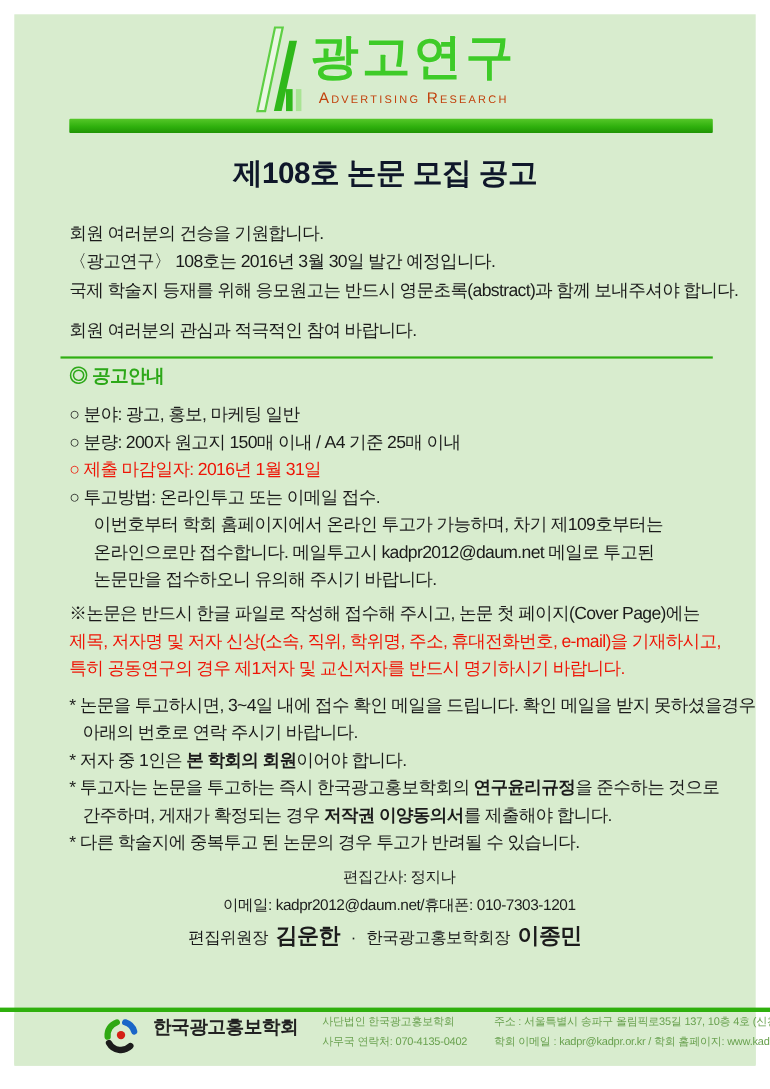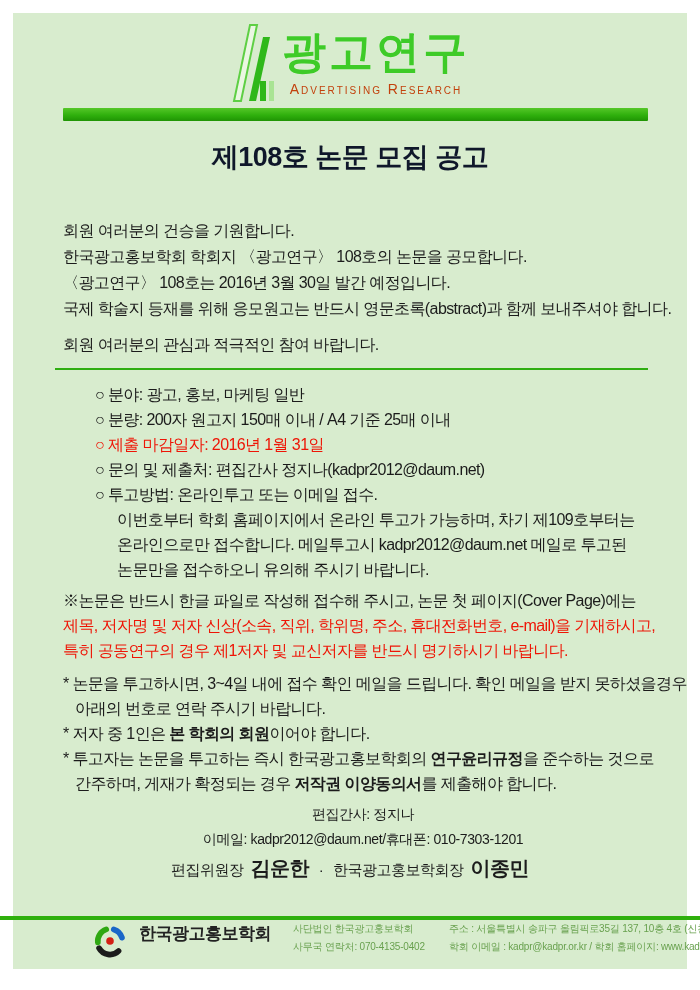--- a/index.html
+++ b/index.html
@@ -38,30 +38,30 @@
   }
   
   .doc-title {
     margin-top:20px; text-align:center;
     font-size:27px; font-weight:700; color:#0f172a;
     line-height:33px; letter-spacing:-0.5px; white-space:nowrap;
   }
   
   .content { padding:0 24px 0 50px; font-size:16px; letter-spacing:-0.6px; }
   .content p { white-space:nowrap; }
-  .intro { margin-top:44px; }
+  .intro { margin-top:26px; }
   .intro p { line-height:26px; }
   .intro-closing { margin-top:10px; line-height:26px; }
   .rule { margin-top:10px; margin-left:-8px; width:593px; height:2px; background:#2fae12; }
   .notice-heading {
     margin-top:5px; font-size:17px; font-weight:700; color:#2ca818;
     line-height:22px; white-space:nowrap;
   }
   .notice-list { margin-top:12px; }
-  .notice-list p { line-height:25px;margin-left:32px; }
+  .notice-list p { line-height:25px; }
   .sub-line { padding-left:22px; }
   .red { color:#ee1506; }
   .cover-note { margin-top:6px; }
   .cover-note p { line-height:25px; }
   .remarks { margin-top:8px; }
   .remarks p { line-height:25px; }
   .cont-line { padding-left:12px; }
   .contact { margin-top:6px; font-size:14px; letter-spacing:-0.4px;text-align:center; }
   .contact p { line-height:25px; }
   .signature { margin-top:4px; text-align:center; white-space:nowrap; padding-right:26px; line-height:24px; }
@@ -104,52 +104,52 @@
   </div>
 
   <div class="green-bar"></div>
 
   <h1 class="doc-title">제108호 논문 모집 공고</h1>
 
   <div class="content">
 
     <div class="intro">
       <p>회원 여러분의 건승을 기원합니다.</p>
-      <p>한국광고홍보학회 학회지 〈광고연구〉 108호의 논문을 공모합니다.</p>
       <p>〈광고연구〉 108호는 2016년 3월 30일 발간 예정입니다.</p>
       <p>국제 학술지 등재를 위해 응모원고는 반드시 영문초록(abstract)과 함께 보내주셔야 합니다.</p>
       <p class="intro-closing">회원 여러분의 관심과 적극적인 참여 바랍니다.</p>
     </div>
 
     <div class="rule"></div>
 
+    <div class="notice-heading">◎ 공고안내</div>
 
     <div class="notice-list">
       <p>○ 분야: 광고, 홍보, 마케팅 일반</p>
       <p>○ 분량: 200자 원고지 150매 이내 / A4 기준 25매 이내</p>
       <p class="red">○ 제출 마감일자: 2016년 1월 31일</p>
-      <p>○ 문의 및 제출처: 편집간사 정지나(kadpr2012@daum.net)</p>
       <p>○ 투고방법: 온라인투고 또는 이메일 접수.</p>
       <p class="sub-line">이번호부터 학회 홈페이지에서 온라인 투고가 가능하며, 차기 제109호부터는</p>
       <p class="sub-line">온라인으로만 접수합니다.  메일투고시 kadpr2012@daum.net 메일로 투고된</p>
       <p class="sub-line">논문만을  접수하오니 유의해 주시기 바랍니다.</p>
     </div>
 
     <div class="cover-note">
       <p>※논문은 반드시 한글 파일로 작성해 접수해 주시고, 논문 첫 페이지(Cover Page)에는</p>
       <p class="red">제목, 저자명 및 저자 신상(소속, 직위, 학위명, 주소, 휴대전화번호, e-mail)을 기재하시고,</p>
       <p class="red">특히 공동연구의 경우 제1저자 및 교신저자를 반드시 명기하시기 바랍니다.</p>
     </div>
 
     <div class="remarks">
       <p>* 논문을 투고하시면, 3~4일 내에 접수 확인 메일을 드립니다. 확인 메일을 받지 못하셨을경우,</p>
       <p class="cont-line">아래의 번호로 연락 주시기 바랍니다.</p>
       <p><span>* 저자 중 1인은 </span><b>본 학회의 회원</b><span>이어야 합니다.</span></p>
       <p><span>* 투고자는 논문을 투고하는 즉시 한국광고홍보학회의 </span><b>연구윤리규정</b><span>을 준수하는 것으로</span></p>
       <p class="cont-line"><span>간주하며, 게재가 확정되는 경우 </span><b>저작권 이양동의서</b><span>를 제출해야 합니다.</span></p>
+      <p>* 다른 학술지에 중복투고 된 논문의 경우 투고가 반려될 수 있습니다.</p>
     </div>
 
     <div class="contact">
       <p>편집간사: 정지나</p>
       <p>이메일: kadpr2012@daum.net/휴대폰: 010-7303-1201</p>
     </div>
 
     <div class="signature">
       <span class="sig-role">편집위원장</span>
       <span class="sig-name">김운한</span>

